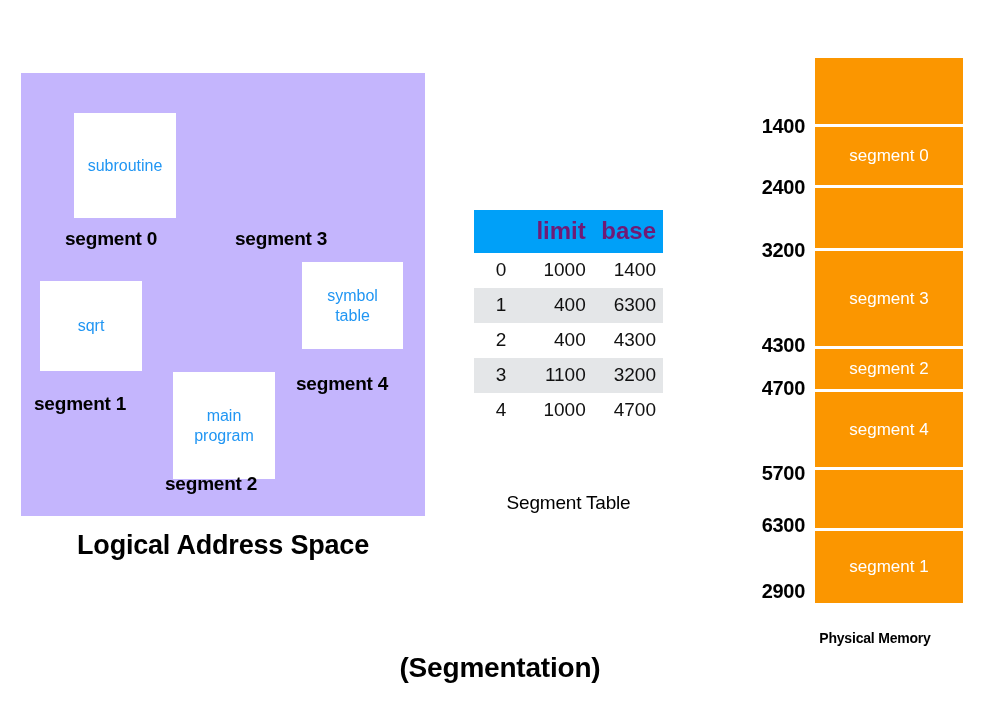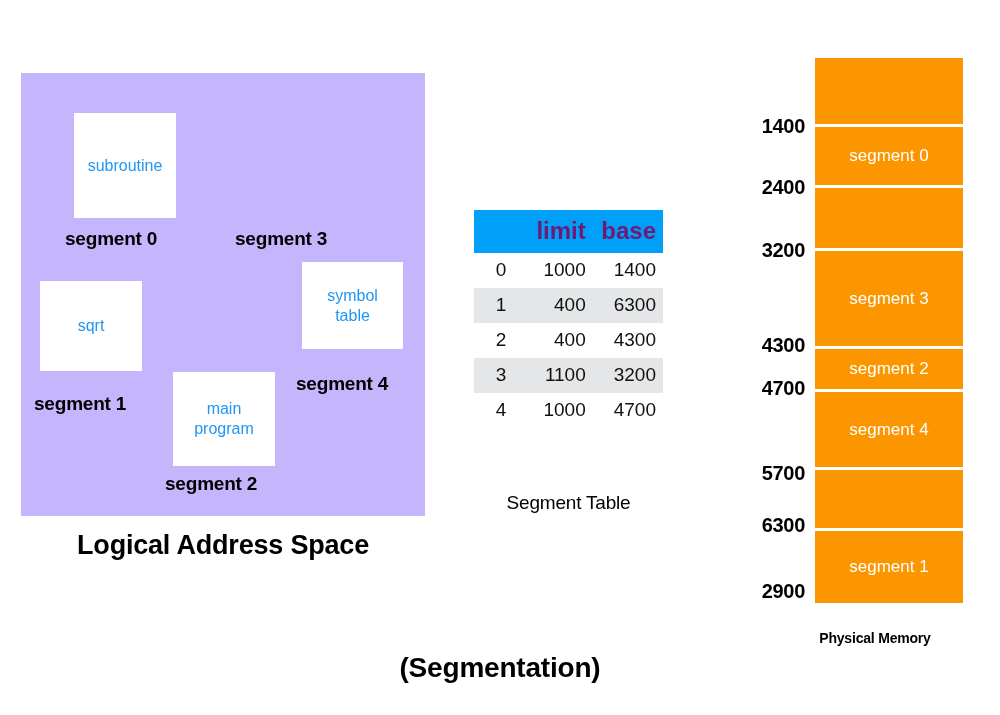--- a/index.html
+++ b/index.html
@@ -35,21 +35,21 @@
     display: flex;
     align-items: center;
     justify-content: center;
   }
   .code-box span { display: block; }
 
   #box-subroutine { left: 53px;  top: 40px;  width: 102px; height: 105px; }
   #box-stack      { left: 218px; top: 40px;  width: 100px; height: 105px; }
   #box-sqrt       { left: 19px;  top: 208px; width: 102px; height: 90px; }
   #box-symbol-table { left: 281px; top: 189px; width: 101px; height: 87px; }
-  #box-main-program { left: 152px; top: 299px; width: 102px; height: 94px; }
+  #box-main-program { left: 152px; top: 299px; width: 102px; height: 107px; }
 
   .seg-caption {
     position: absolute;
     font-size: 19px;
     font-weight: bold;
     color: #000000;
     white-space: nowrap;
     letter-spacing: -0.2px;
   }
   #caption-segment-0 { left: 44px;  top: 155px; }

